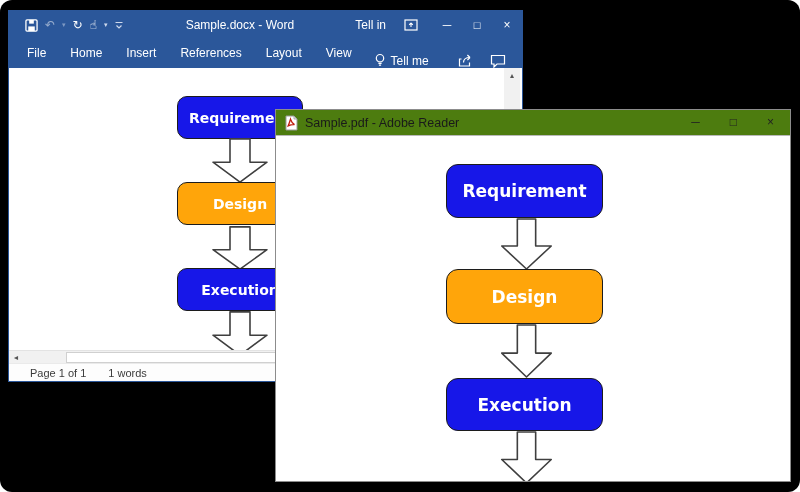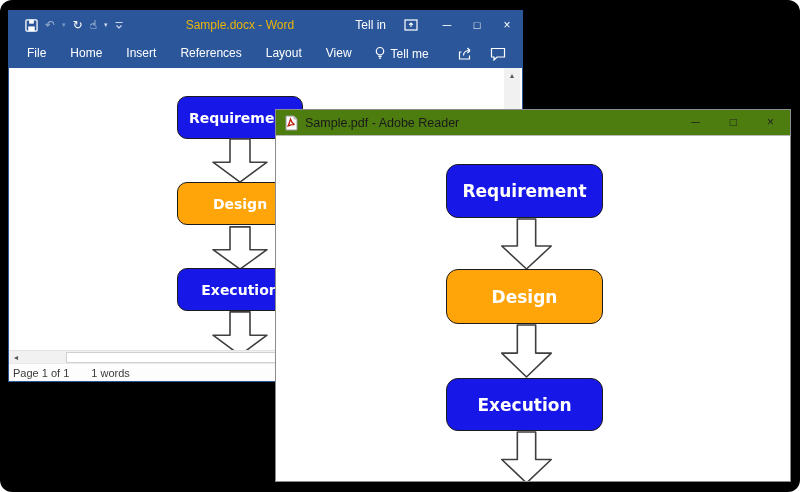--- a/index.html
+++ b/index.html
@@ -7,41 +7,41 @@
   .stage { position:relative; width:800px; height:492px; background:#000; border-radius:12px; overflow:hidden; }
 
   
   .word-window { position:absolute; left:8px; top:10px; width:515px; height:372px;
                  background:#fff; border:1px solid #2b579a; z-index:1; display:flex; flex-direction:column; }
   .word-titlebar { height:28px; background:#2b579a; display:flex; align-items:center; color:#fff; flex:0 0 auto; }
   .qat { display:flex; align-items:center; gap:7px; margin-left:16px; }
   .qat .ico { font-size:12px; line-height:1; color:#fff; }
   .qat .caret { font-size:7px; color:#cfd9ec; }
   .dim { opacity:.5; }
-  .word-title { flex:1; text-align:center; font-size:12px; color:#eab308; white-space:nowrap; }
+  .word-title { flex:1; text-align:center; font-size:12px; color:#ffffff; white-space:nowrap; }
   .signin { font-size:12px; color:#fff; margin-right:18px; }
   .winctl { display:flex; align-items:center; gap:0; }
   .winctl .cbtn { width:30px; text-align:center; font-size:12px; color:#fff; line-height:28px; }
   .winctl .cbtn.sq { font-size:11px; }
-  .ribbon { height:29px; background:#2b579a; display:flex; align-items:center; color:#fff; flex:0 0 auto; }
+  .ribbon { height:29px; background:#2b579a; display:flex; align-items:flex-end; color:#fff; flex:0 0 auto; }
   .rtab { font-size:12px; color:#fff; padding:0 12px; line-height:29px; white-space:nowrap; }
   .rtab:first-child { margin-left:6px; }
   .tellme { display:flex; align-items:center; gap:5px; padding:0 10px; font-size:12px; }
   .ribbon-right { margin-left:auto; display:flex; align-items:center; gap:16px; margin-right:16px; }
 
   .word-doc { position:relative; flex:1; background:#fff; overflow:hidden; }
   .vscroll { position:absolute; top:0; right:2px; bottom:0; width:16px; background:#f1f1f1; }
   .vscroll .vbtn { display:block; width:16px; height:16px; text-align:center; font-size:8px; color:#555; line-height:16px; }
 
   .word-hscroll { height:13px; background:#f1f1f1; display:flex; align-items:center; flex:0 0 auto; border-top:1px solid #e3e3e3; }
   .hbtn { width:14px; text-align:center; font-size:7px; color:#555; }
   .htrack { position:relative; flex:1; height:13px; }
   .hthumb { position:absolute; left:43px; top:1px; height:11px; width:440px; background:#fff; border:1px solid #d0d0d0; }
 
-  .word-status { height:18px; background:#fdfdfd; display:flex; align-items:center; gap:22px; padding-left:4px;
+  .word-status { height:18px; background:#fdfdfd; display:flex; align-items:center; gap:22px; padding-left:21px;
                  font-size:11px; color:#3b3b3b; flex:0 0 auto; border-top:1px solid #eaeaea; }
 
   
   .pdf-window { position:absolute; left:275px; top:109px; width:516px; height:373px;
                 background:#fff; border:1px solid #8c8c8c; z-index:2; display:flex; flex-direction:column; }
   .pdf-titlebar { height:25px; background:#4d7c0f; display:flex; align-items:center; flex:0 0 auto; }
   .pdf-title { font-size:12.5px; color:#1a1a1a; margin-left:6px; white-space:nowrap; }
   .pdf-ctl { margin-left:auto; display:flex; align-items:center; gap:30px; margin-right:16px; }
   .pdf-ctl .cbtn { font-size:12px; color:#222; line-height:25px; }
   .pdf-content { position:relative; flex:1; background:#fff; border-top:1px solid #b9b9b9; overflow:hidden; }

